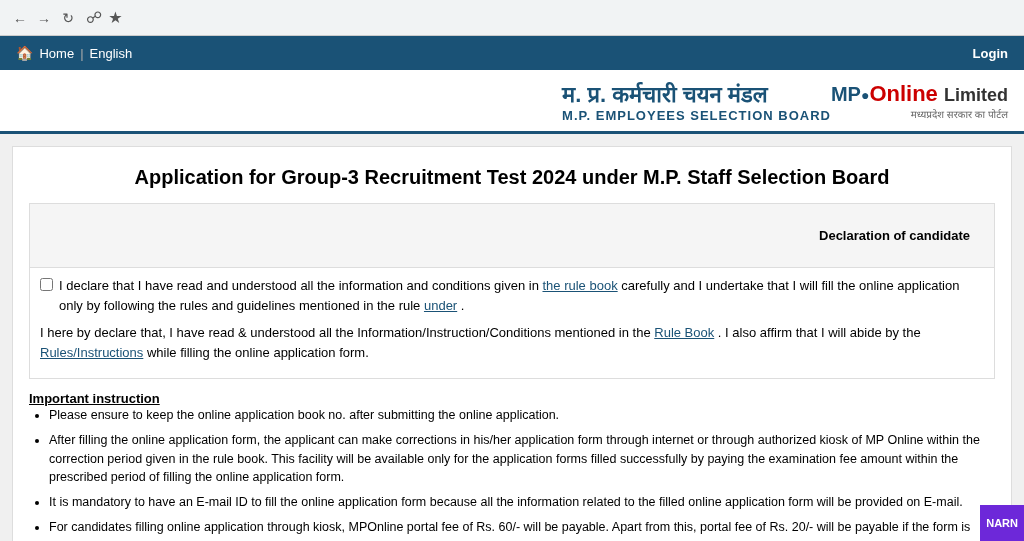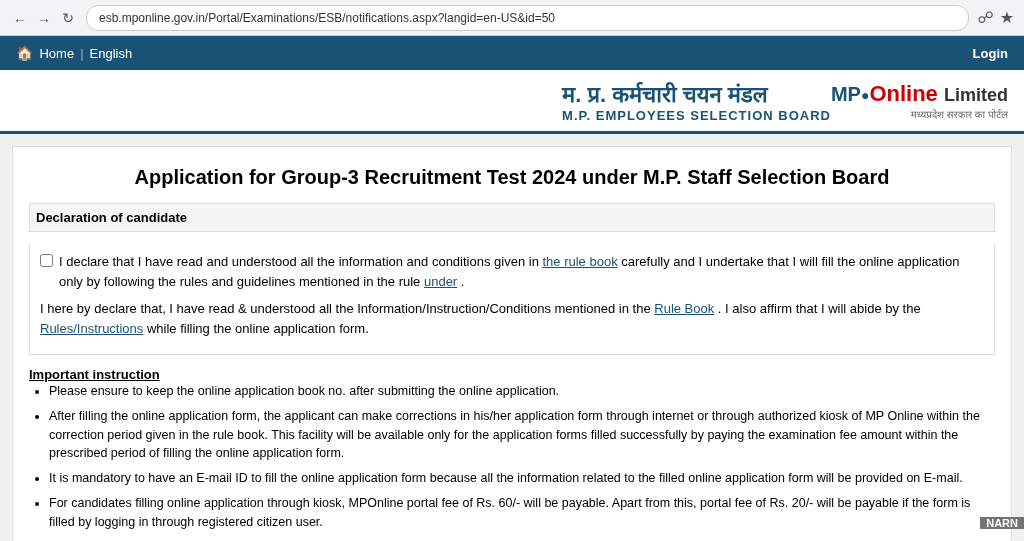--- a/index.html
+++ b/index.html
@@ -92,25 +92,25 @@
       text-align: center;
       color: #000;
       margin-bottom: 12px;
       line-height: 1.4;
     }
 
     
     .declaration-header {
       background: #f5f5f5;
       border: 1px solid #ddd;
-      text-align: left;
-      padding: 6px;
-      font-weight: bold;
-      font-size: 13px;
-      margin-bottom: 12px;
+      text-align: right;
+      padding: 24px;
+      font-weight: bold;
+      font-size: 13px;
+      margin-bottom: 0;
     }
     .declaration-body {
       border: 1px solid #ddd;
       border-top: none;
       padding: 8px 10px;
     }
     .declaration-line {
       margin-bottom: 8px;
       line-height: 1.5;
       font-size: 13px;
@@ -140,40 +140,37 @@
     }
     .instruction-list li {
       margin-bottom: 6px;
       line-height: 1.5;
       font-size: 12.5px;
     }
 
     
     .narn-badge {
       position: fixed;
-      bottom: 12px;
+      bottom: 0;
       right: 0;
-      background: #737373;
+      background: #6d28d9;
       color: white;
       font-size: 11px;
       font-weight: bold;
-      padding: 0 6px;
+      padding: 12px 6px;
     }
   </style>
 </head>
 <body>
 
 <div class="browser-bar">
   <div class="browser-nav-btns">
     <button class="nav-btn">←</button>
     <button class="nav-btn">→</button>
     <button class="nav-btn">↻</button>
-  </div>
-  <div class="address-bar">
-    <span>esb.mponline.gov.in/Portal/Examinations/ESB/notifications.aspx?langid=en-US&amp;id=50</span>
   </div>
   <div class="browser-actions">
     <span>☍</span>
     <span>★</span>
   </div>
 </div>
 
 <div class="top-nav">
   <div class="top-nav-left">
     <span class="home-icon">🏠</span>

